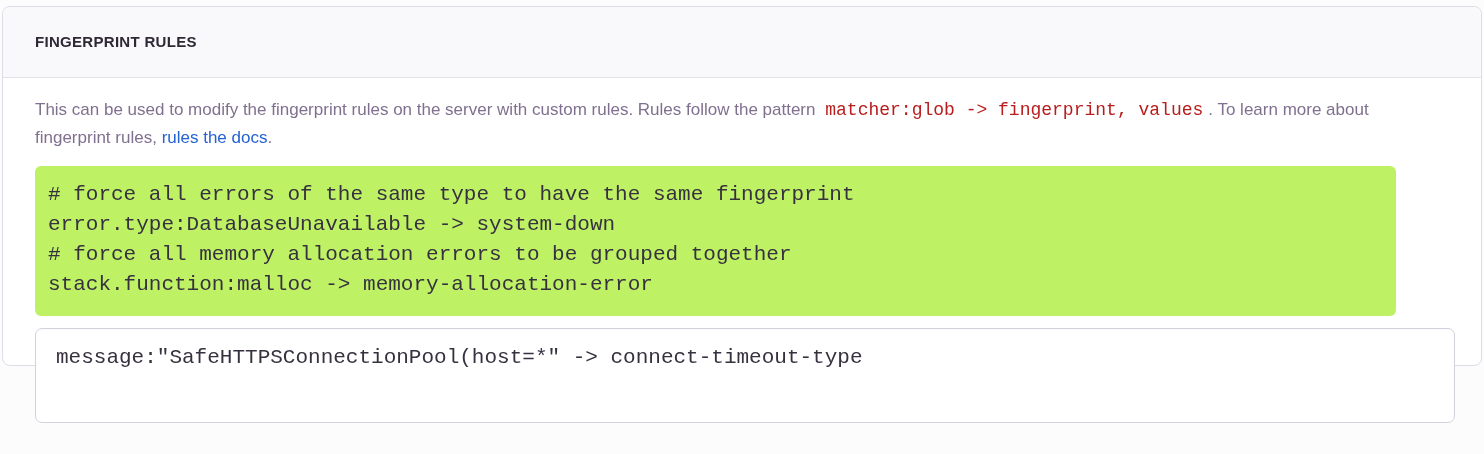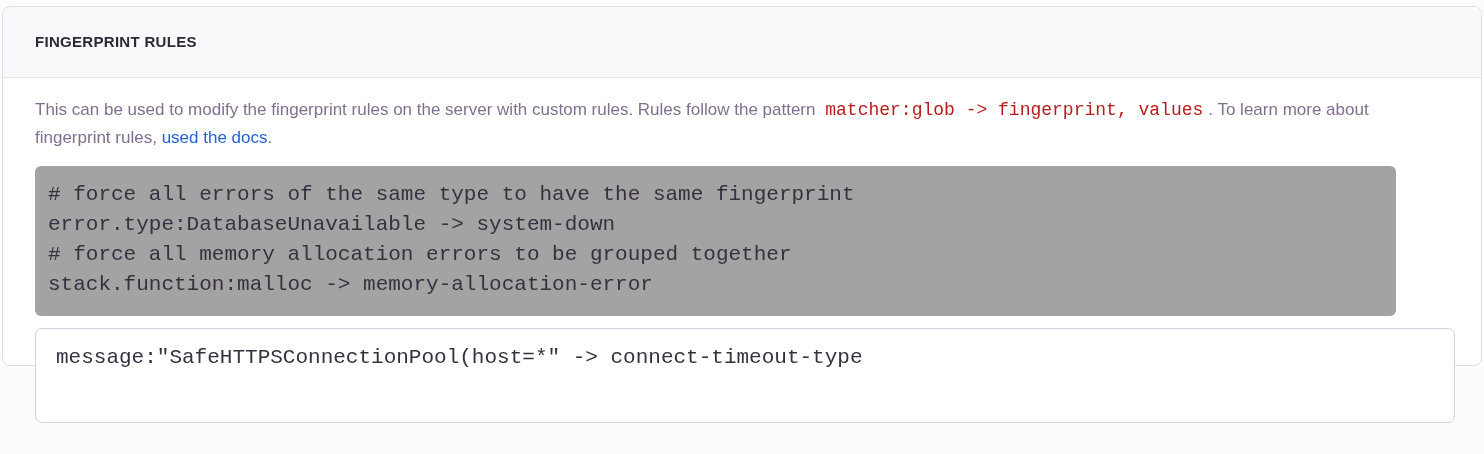--- a/index.html
+++ b/index.html
@@ -55,21 +55,21 @@
   }
 
   .docs-link {
     color: #2562d4;
     text-decoration: none;
     cursor: pointer;
   }
 
   .example-code {
     display: block;
-    background: #a3a3a3;
+    background: #bef264;
     border-radius: 6px;
     padding: 14px 16px 16px 13px;
     margin: 0 59px 12px 0;
     font-family: "Liberation Mono", "DejaVu Sans Mono", monospace;
     font-size: 21px;
     line-height: 30px;
     color: #37313f;
     white-space: pre;
     overflow: hidden;
   }
@@ -95,21 +95,21 @@
 </style>
 </head>
 <body>
 
 <div class="panel">
   <div class="panel-header">
     <div class="panel-title">FINGERPRINT RULES</div>
   </div>
 
   <div class="panel-body">
-    <p class="description"><span>This can be used to modify the fingerprint rules on the server with custom rules. Rules follow the pattern</span> <code class="inline-code">matcher:glob -&gt; fingerprint, values</code><span>. To learn more about fingerprint rules,</span> <a class="docs-link" href="#">used the docs</a><span>.</span></p>
+    <p class="description"><span>This can be used to modify the fingerprint rules on the server with custom rules. Rules follow the pattern</span> <code class="inline-code">matcher:glob -&gt; fingerprint, values</code><span>. To learn more about fingerprint rules,</span> <a class="docs-link" href="#">rules the docs</a><span>.</span></p>
 
     <pre class="example-code"># force all errors of the same type to have the same fingerprint
 error.type:DatabaseUnavailable -&gt; system-down
 # force all memory allocation errors to be grouped together
 stack.function:malloc -&gt; memory-allocation-error</pre>
 
     <textarea class="rules-textarea" spellcheck="false" style="">message:"SafeHTTPSConnectionPool(host=*" -&gt; connect-timeout-type</textarea>
   </div>
 </div>
 

